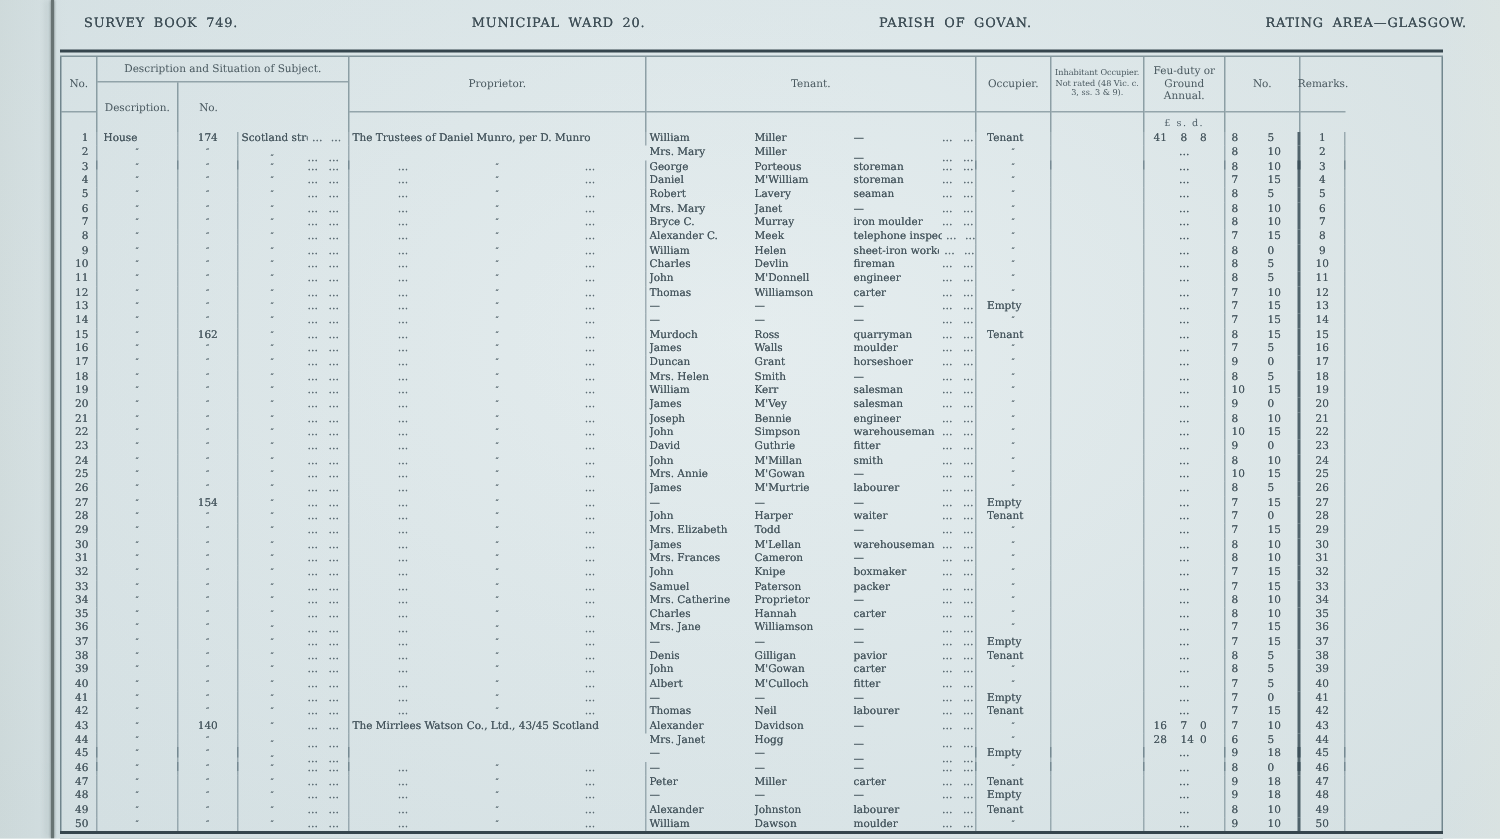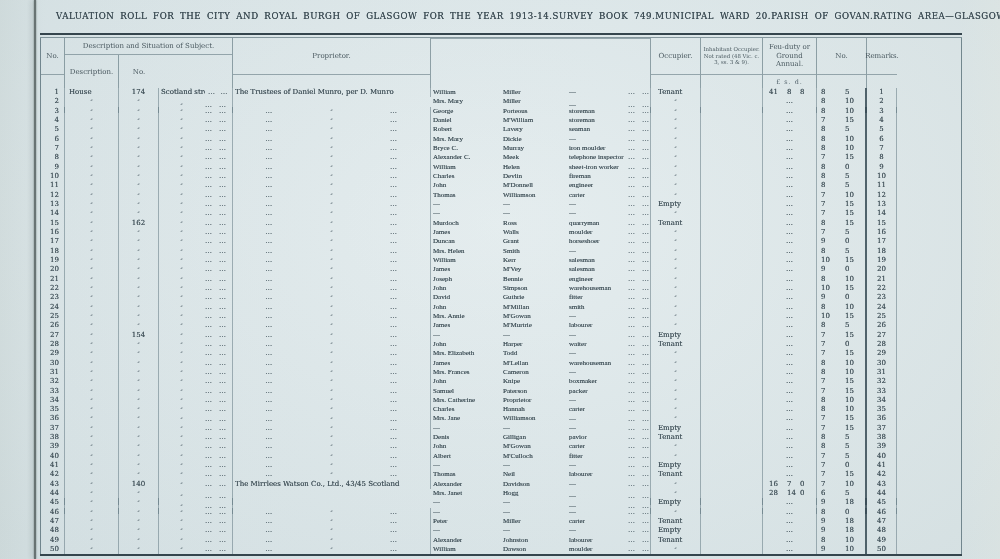--- a/index.html
+++ b/index.html
@@ -47,37 +47,36 @@
   .dit{ text-align:center;color:#5d6d75;font-size:6px;}
   .c.desc.txt{text-align:left;padding-left:4px;}
   .c.sno{text-align:center;}
   .flexcell{display:flex;justify-content:space-between;align-items:center;}
   .flexcell .f1{flex:1 1 auto;min-width:0;overflow:hidden;text-align:left;}
   .flexcell .f1.ctr{text-align:center;}
   .dots{flex:0 1 auto;color:#5d6d75;letter-spacing:1px;padding:0 3px;overflow:hidden;}
   .prop-dits{display:flex;justify-content:space-around;align-items:center;}
   .prop-txt{padding-left:3px;}
   .prop-txt.cont{padding-left:10px;margin-top:16px;}
-  .tcell{display:grid;grid-template-columns:70px 66px 84px;font-family:Liberation Serif, serif;}
+  .tcell{display:grid;grid-template-columns:70px 66px 84px;}
   .tcell>div{overflow:hidden;}
   .c.occ{padding-left:7px;}
   .c.occ.dit{padding-left:2px;}
   .money{display:flex;justify-content:flex-end;}
   .feu .p1{width:18px;}.feu .p2{width:13px;}.feu .p3{width:12px;padding-right:2px;}
   .rent .p1{width:24px;}.rent .p2{width:15px;padding-right:3px;}
   .money.dotsonly{justify-content:center;}
 </style>
 </head>
 <body>
 
 <div class="page">
   <div class="gutter"></div>
 
   <div class="titlebar">
-    <span>VALUATION ROLL FOR THE CITY AND ROYAL BURGH OF GLASGOW FOR THE YEAR 1913-14.</span>
     <span>SURVEY BOOK 749.</span>
     <span>MUNICIPAL WARD 20.</span>
     <span>PARISH OF GOVAN.</span>
     <span>RATING AREA—GLASGOW.</span>
 
   </div>
 
   <div class="tablewrap">
     <div class="rule-top"></div>
 
@@ -91,20 +90,21 @@
         <div class="sg-cols">
           <div>Description.</div>
           <div>No.</div>
         </div>
       </div>
       <div class="hcell">
         <div class="hmain">Proprietor.</div>
         <div class="hunits"></div>
       </div>
       <div class="hcell">
+        <div class="hmain">Tenant.</div>
         <div class="hunits"></div>
       </div>
       <div class="hcell">
         <div class="hmain">Occupier.</div>
         <div class="hunits"></div>
       </div>
       <div class="hcell">
         <div class="hmain tiny">Inhabitant Occupier. Not rated (48 Vic. c. 3, ss. 3 &amp; 9).</div>
         <div class="hunits"></div>
       </div>
@@ -301,21 +301,21 @@
             <div class="dots">…</div>
             <div class="dots">…</div>
           </div>
           <div class="c prop-dits">
             <div class="dots">…</div>
             <div class="dit">″</div>
             <div class="dots">…</div>
           </div>
           <div class="c tcell">
             <div class="">Mrs. Mary</div>
-            <div class="">Dickie</div>
+            <div class="">Janet</div>
             <div class="flexcell">
               <div class="f1">—</div>
               <div class="dots">…</div>
               <div class="dots">…</div>
             </div>
           </div>
           <div class="c occ dit">″</div>
           <div class="c inh"></div>
           <div class="c money feu dotsonly">
             <div class="">…</div>

